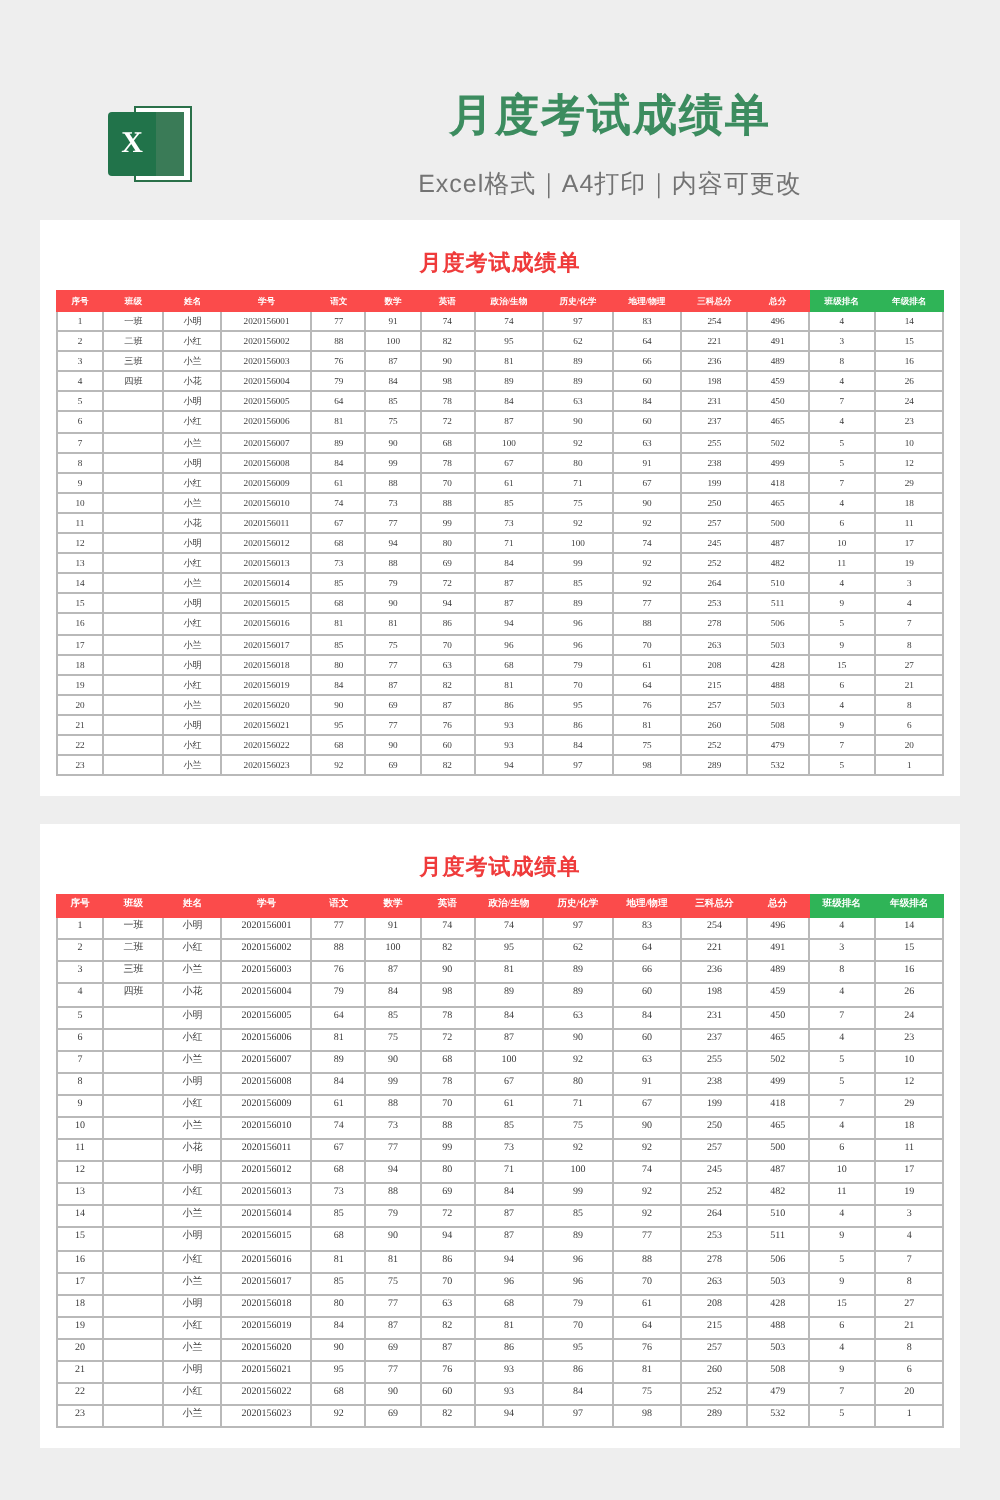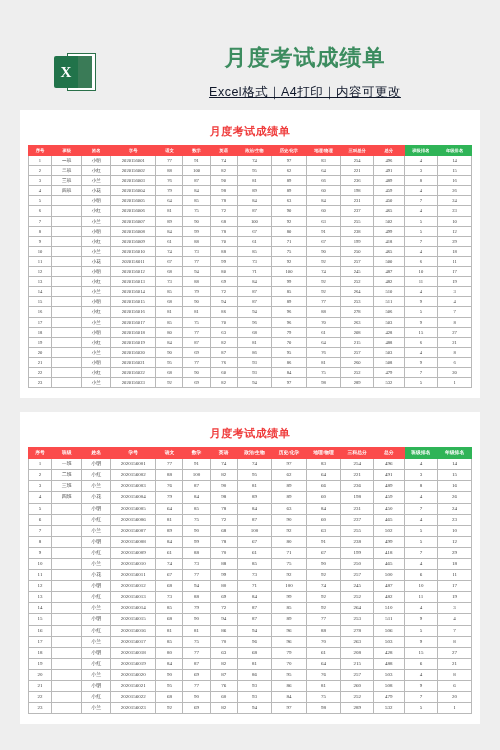--- a/index.html
+++ b/index.html
@@ -43,21 +43,21 @@
   .xls-logo .tab span {
     color: #fff; font-size: 15px; font-weight: bold; line-height: 1;
     font-family: "Liberation Serif", serif;
   }
   .title-block { flex: 1; text-align: center; padding-right: 40px; }
   .main-title {
     color: #3c8c5f; font-size: 22px; font-weight: bold; letter-spacing: 1px;
     line-height: 30px;
   }
   .sub-title {
-    color: #0f172a; font-size: 12.5px; margin-top: 11px; letter-spacing: .5px; text-decoration: underline;
+    color: #737373; font-size: 12.5px; margin-top: 11px; letter-spacing: .5px;
   }
 
   
   .sheet {
     background: #ffffff;
     margin: 0 20px 14px 20px;
     padding: 8px 8px 10px 8px;
   }
   .sheet-title {
     color: #ef3b3b; font-size: 11px; font-weight: bold;

